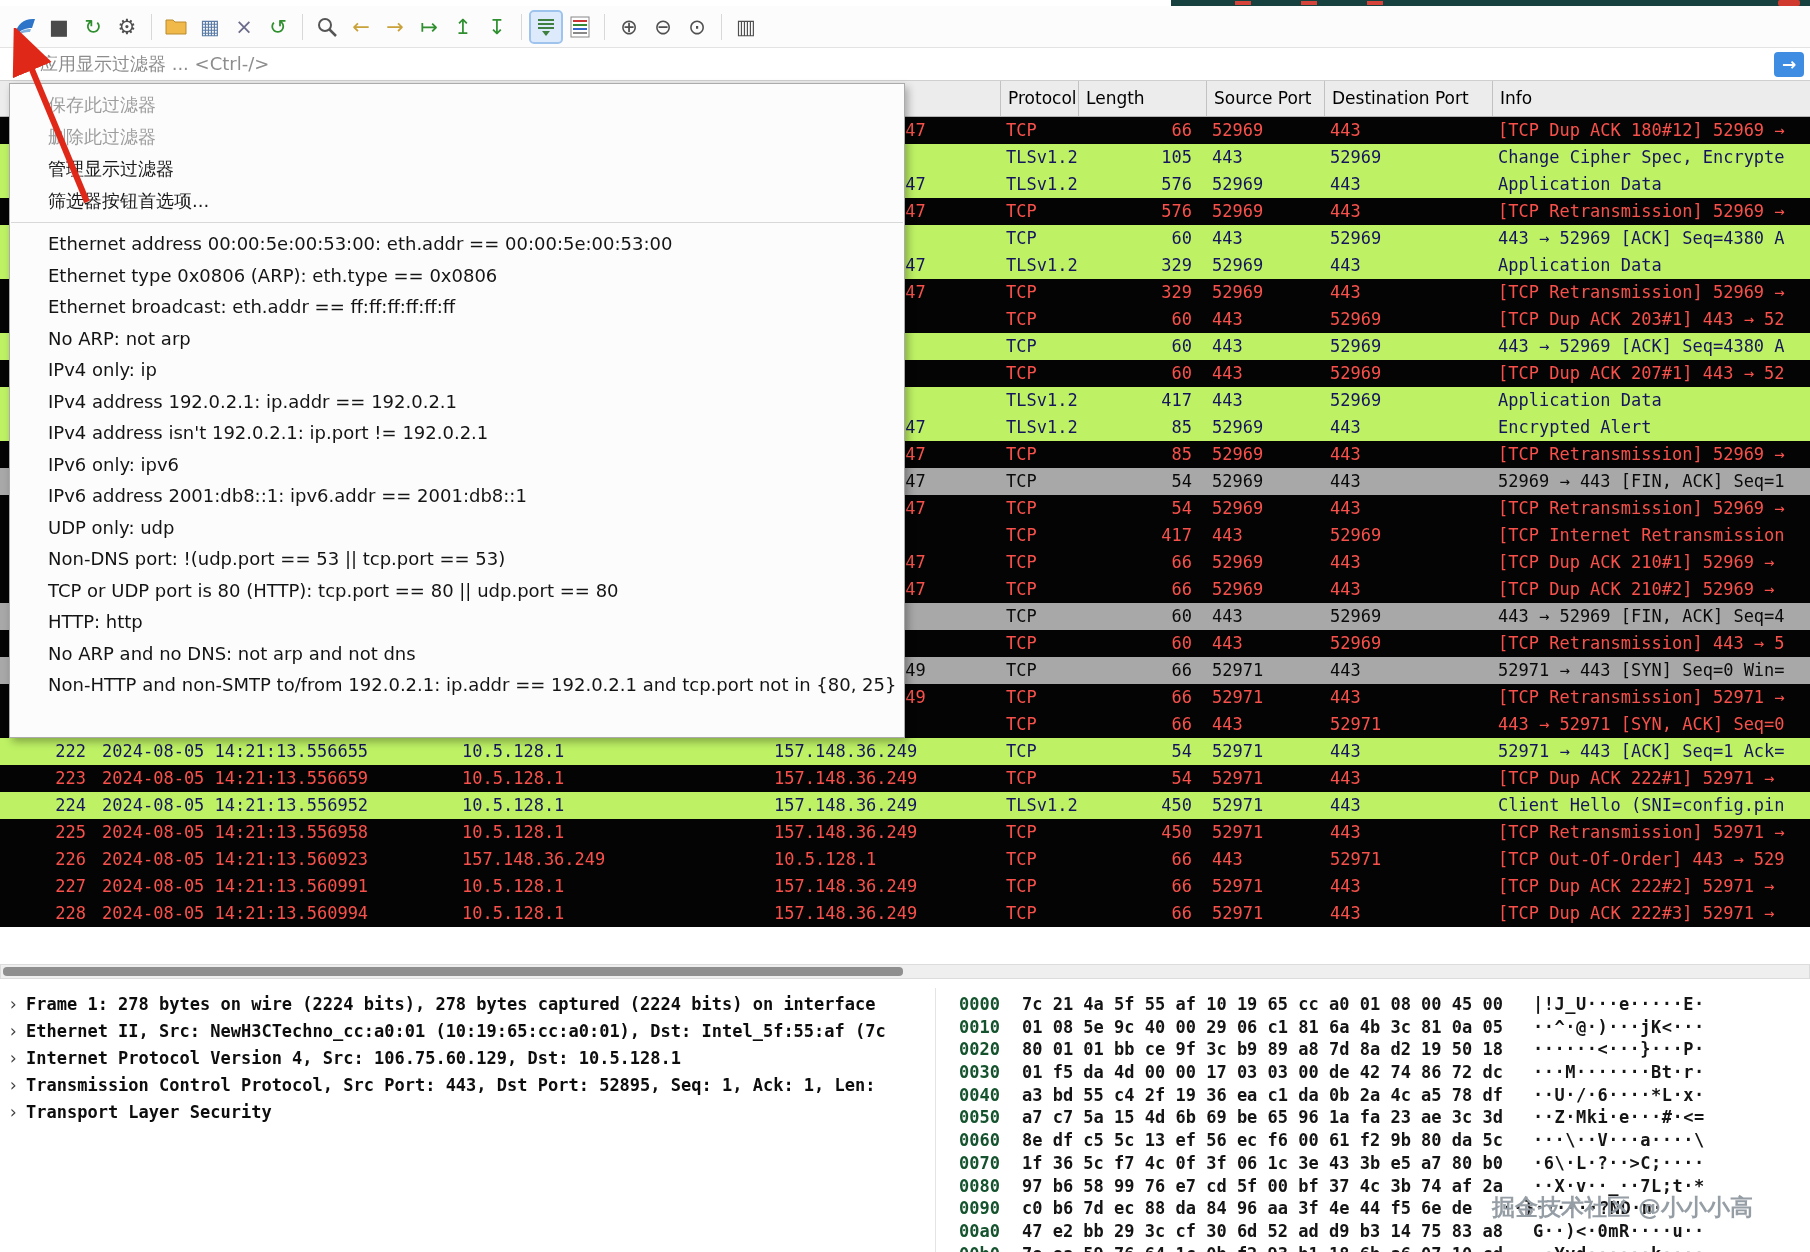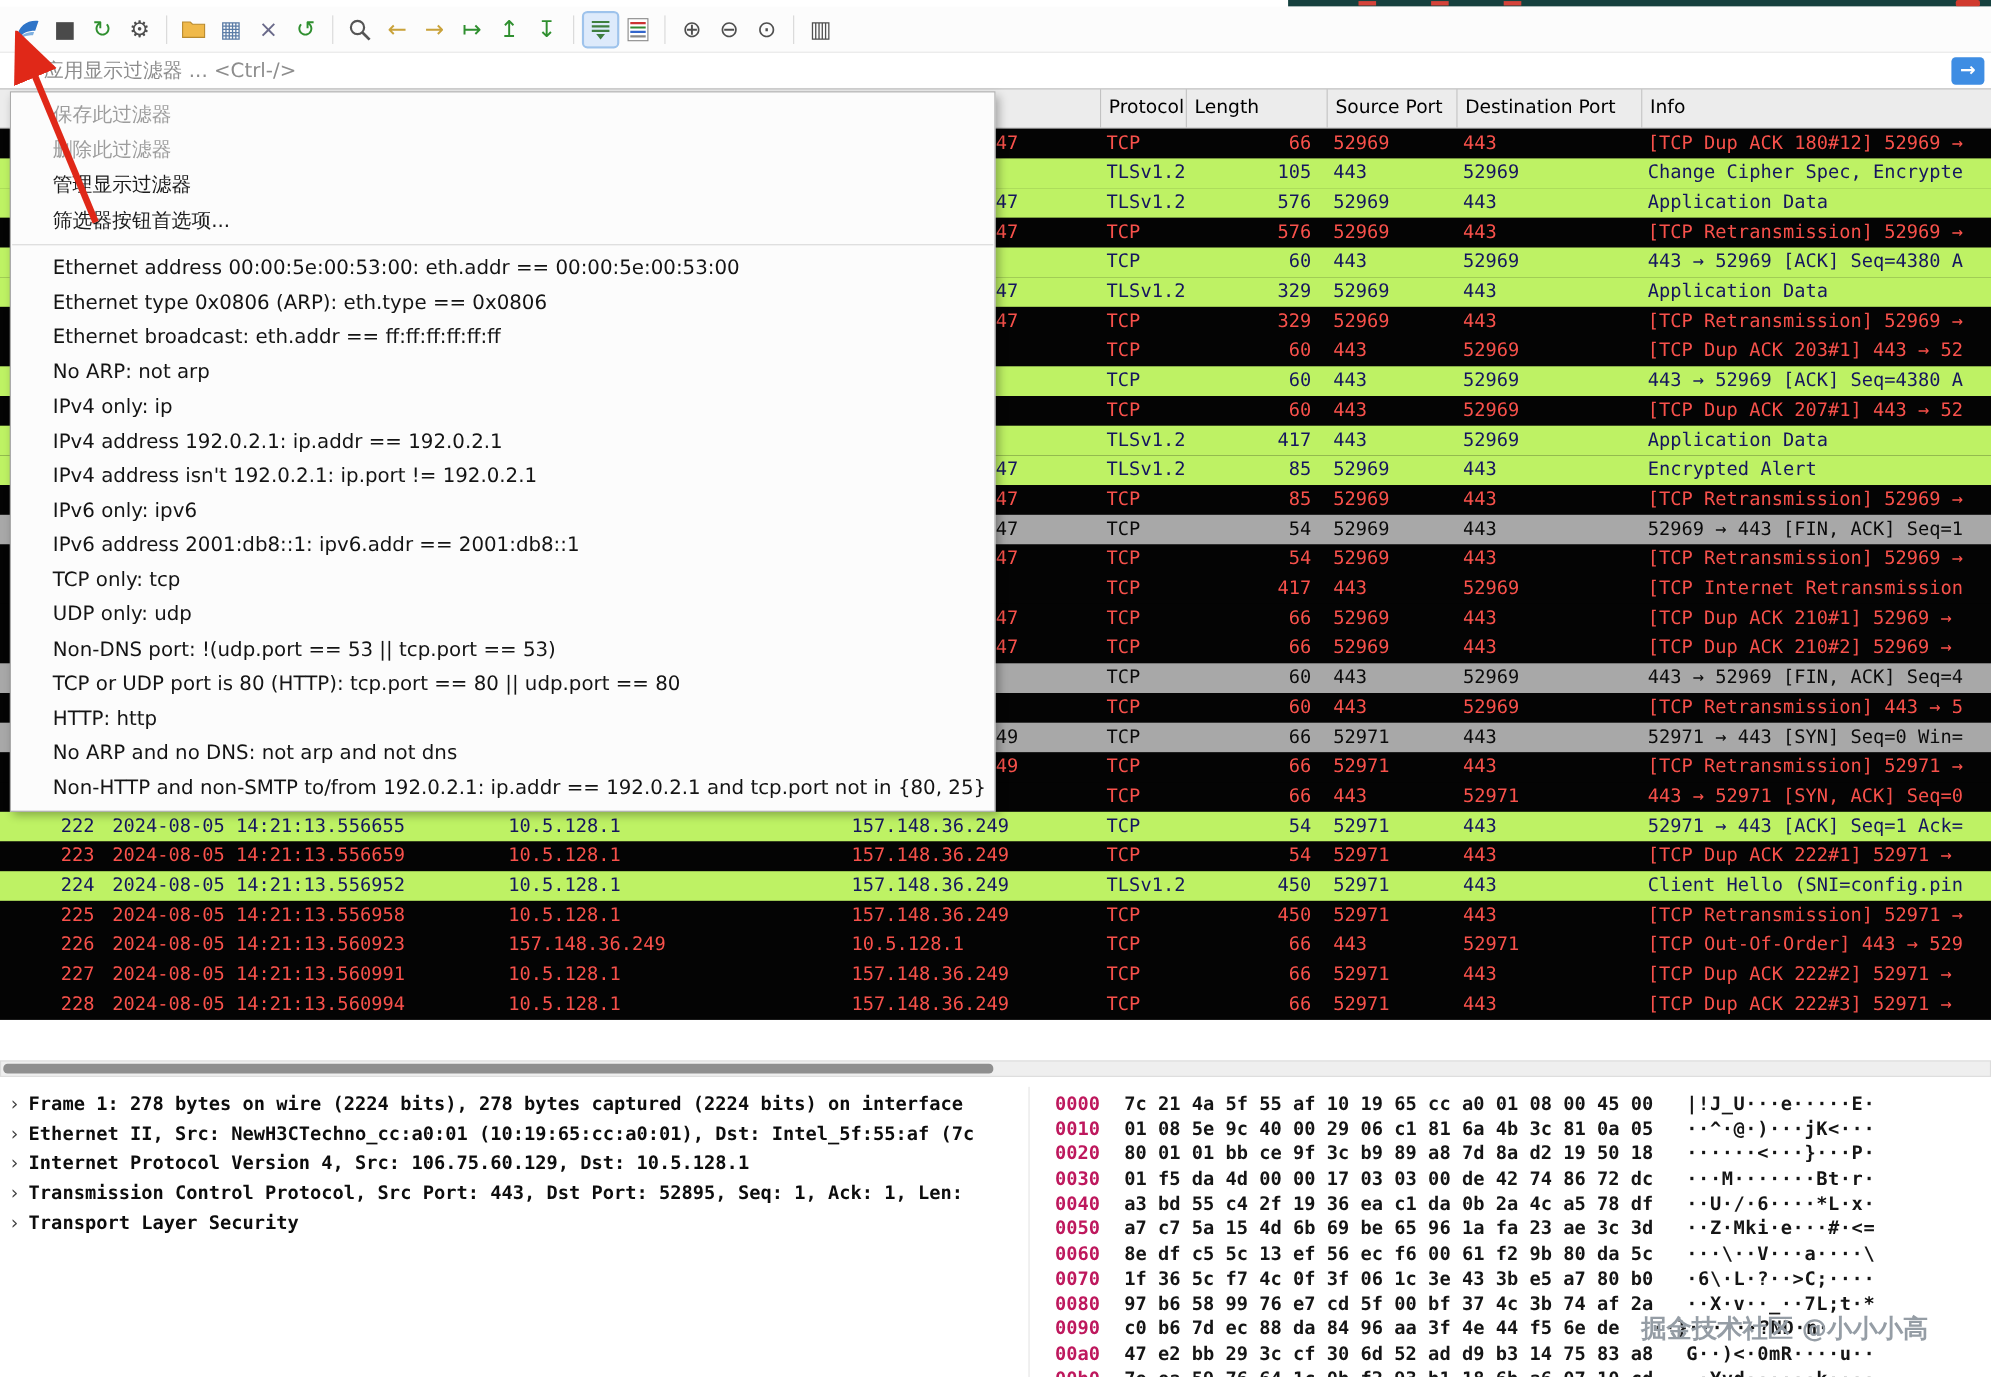--- a/index.html
+++ b/index.html
@@ -18,21 +18,21 @@
   .tbsep{width:1px;height:26px;background:#d8d8d8;margin:0 7px;}
   
   #filterbar{position:absolute;left:0;top:48px;width:1810px;height:33px;background:#fff;
     border-bottom:1px solid #cfcfcf;display:flex;align-items:center;}
   #bookmark{font-size:20px;color:#2a6fd0;margin:0 10px 0 12px;}
   #filter-placeholder{color:#8d8d8d;font-size:18px;flex:1;white-space:nowrap;overflow:hidden;}
   #applybtn{width:30px;height:25px;background:#3e8de3;color:#fff;border-radius:4px;display:flex;
     align-items:center;justify-content:center;font-size:17px;font-weight:bold;margin-right:6px;}
   
   #packetlist{position:absolute;left:0;top:81px;width:1810px;height:846px;background:#0b0b0b;
-    font-family:"DejaVu Sans Mono",monospace;}
+    font-family:"DejaVu Sans Mono",monospace;border-radius:23px;}
   #plheader{position:absolute;left:0;top:0;width:1810px;height:36px;background:#ececec;
     border-bottom:1px solid #b5b5b5;display:grid;grid-template-columns:1000px 78px 128px 118px 168px 1fr;
     font-family:"DejaVu Sans",sans-serif;font-size:17px;color:#000;}
   .hc{line-height:35px;padding-left:7px;overflow:hidden;white-space:nowrap;}
   .hc+.hc{border-left:1px solid #c2c2c2;}
   #left-sliver{position:absolute;left:0;top:36px;width:9px;}
   .sl{height:27px;}
   #partial-rows{position:absolute;left:889px;top:36px;width:998px;}
   .prow{display:grid;grid-template-columns:111px 78px 128px 118px 168px 1fr;height:27px;
     font-size:17px;line-height:27px;white-space:nowrap;}
@@ -51,21 +51,21 @@
   
   #detailpane{position:absolute;left:0;top:988px;width:933px;height:264px;overflow:hidden;
     font-family:"DejaVu Sans Mono",monospace;font-weight:600;font-size:17px;color:#0d0d0d;padding-top:3px;}
   .dline{height:27px;line-height:27px;white-space:nowrap;overflow:hidden;}
   .exp{display:inline-block;width:26px;text-align:center;color:#444;font-weight:400;}
   
   #hexpane{position:absolute;left:935px;top:988px;width:875px;height:264px;overflow:hidden;
     border-left:1px solid #e4e4e4;font-family:"DejaVu Sans Mono",monospace;font-weight:600;
     font-size:17px;color:#151515;padding-top:5px;}
   .hline{height:22.7px;line-height:22.7px;white-space:nowrap;display:flex;}
-  .hoff{margin-left:23px;color:#be185d;}
+  .hoff{margin-left:23px;color:#14532d;}
   .hbytes{margin-left:22px;}
   .hascii{margin-left:30px;letter-spacing:.5px;}
   
   #watermark{position:absolute;left:1492px;top:1192px;font-size:23px;font-weight:bold;color:#959da5;
     z-index:7;white-space:nowrap;}
   
   #menu{position:absolute;left:9px;top:83px;width:896px;height:655px;background:#fcfcfc;
     border:1px solid #ababab;box-shadow:3px 4px 8px rgba(0,0,0,.3);z-index:5;padding-top:5px;overflow:hidden;}
   .mi{height:32px;line-height:32px;padding-left:38px;font-size:18px;color:#1b1b1b;white-space:nowrap;}
   .mi.disabled{color:#9d9d9d;}
@@ -538,21 +538,20 @@
   <div id="menu-examples">
       <div class="mx">Ethernet address 00:00:5e:00:53:00: eth.addr == 00:00:5e:00:53:00</div>
       <div class="mx">Ethernet type 0x0806 (ARP): eth.type == 0x0806</div>
       <div class="mx">Ethernet broadcast: eth.addr == ff:ff:ff:ff:ff:ff</div>
       <div class="mx">No ARP: not arp</div>
       <div class="mx">IPv4 only: ip</div>
       <div class="mx">IPv4 address 192.0.2.1: ip.addr == 192.0.2.1</div>
       <div class="mx">IPv4 address isn't 192.0.2.1: ip.port != 192.0.2.1</div>
       <div class="mx">IPv6 only: ipv6</div>
       <div class="mx">IPv6 address 2001:db8::1: ipv6.addr == 2001:db8::1</div>
-      <div class="mx">TCP only: tcp</div>
       <div class="mx">UDP only: udp</div>
       <div class="mx">Non-DNS port: !(udp.port == 53 || tcp.port == 53)</div>
       <div class="mx">TCP or UDP port is 80 (HTTP): tcp.port == 80 || udp.port == 80</div>
       <div class="mx">HTTP: http</div>
       <div class="mx">No ARP and no DNS: not arp and not dns</div>
       <div class="mx">Non-HTTP and non-SMTP to/from 192.0.2.1: ip.addr == 192.0.2.1 and tcp.port not in {80, 25}</div>
     </div>
 </div>
 
 <svg id="arrow" width="140" height="230">

